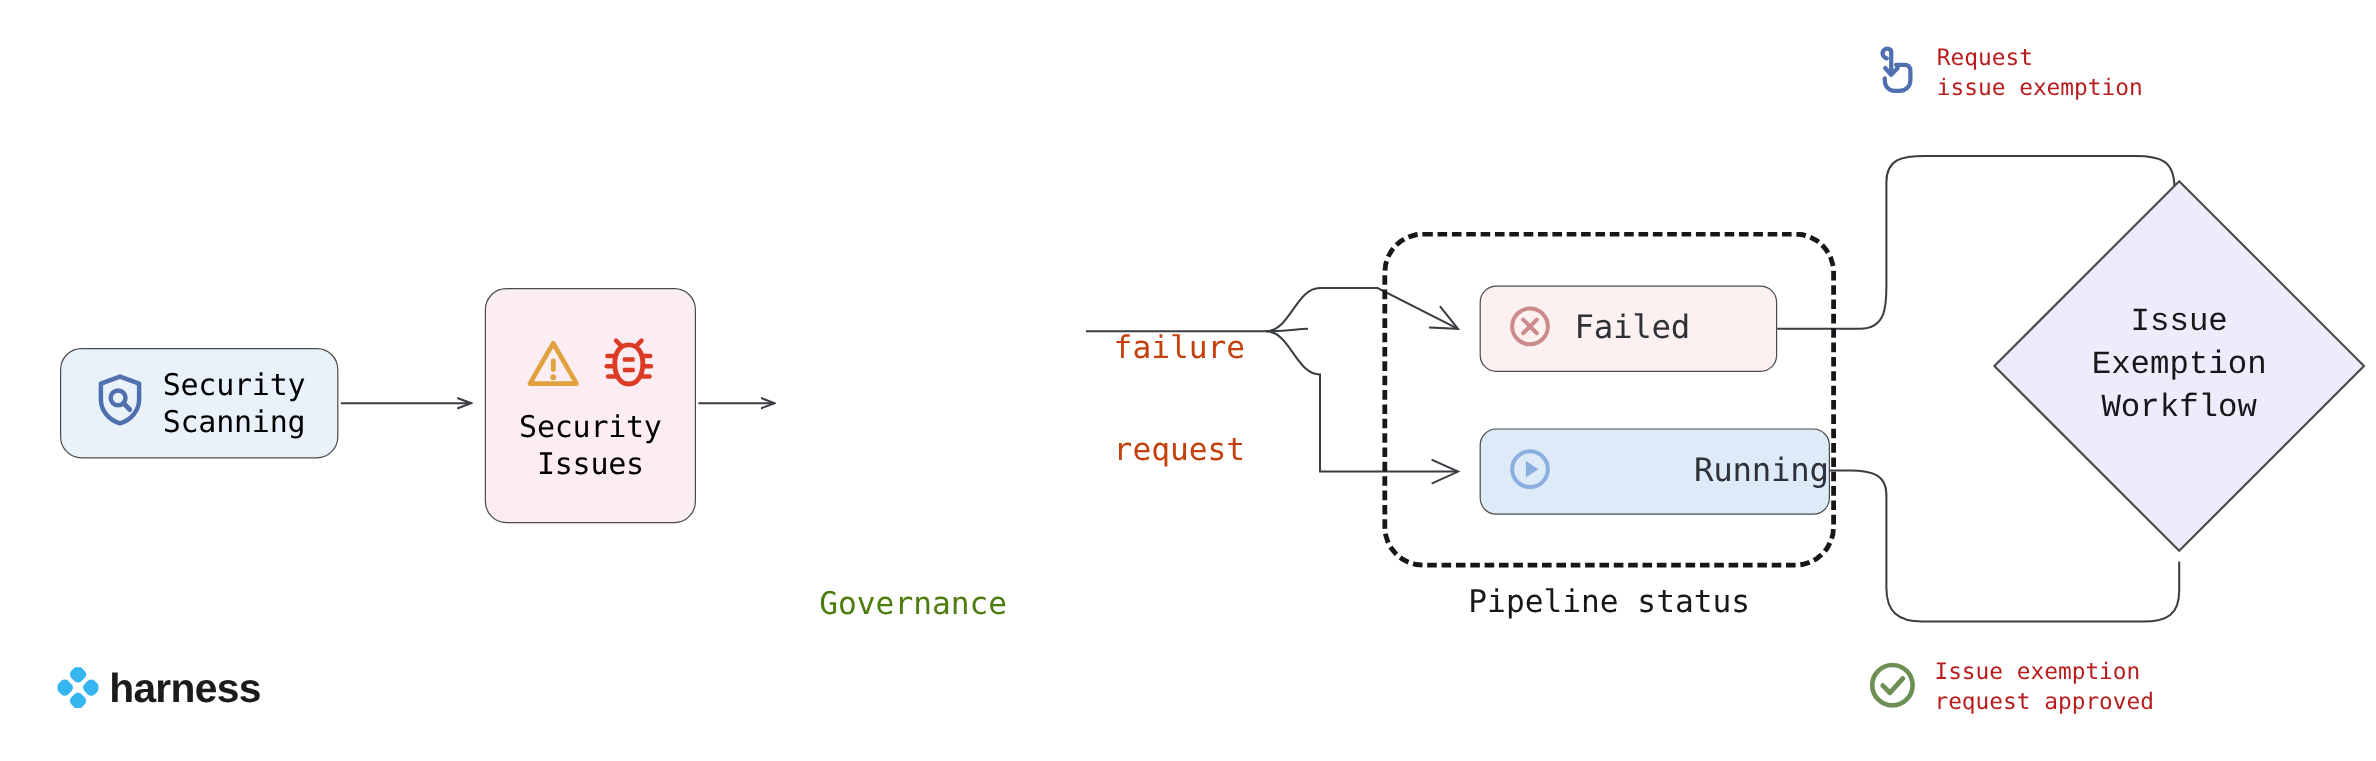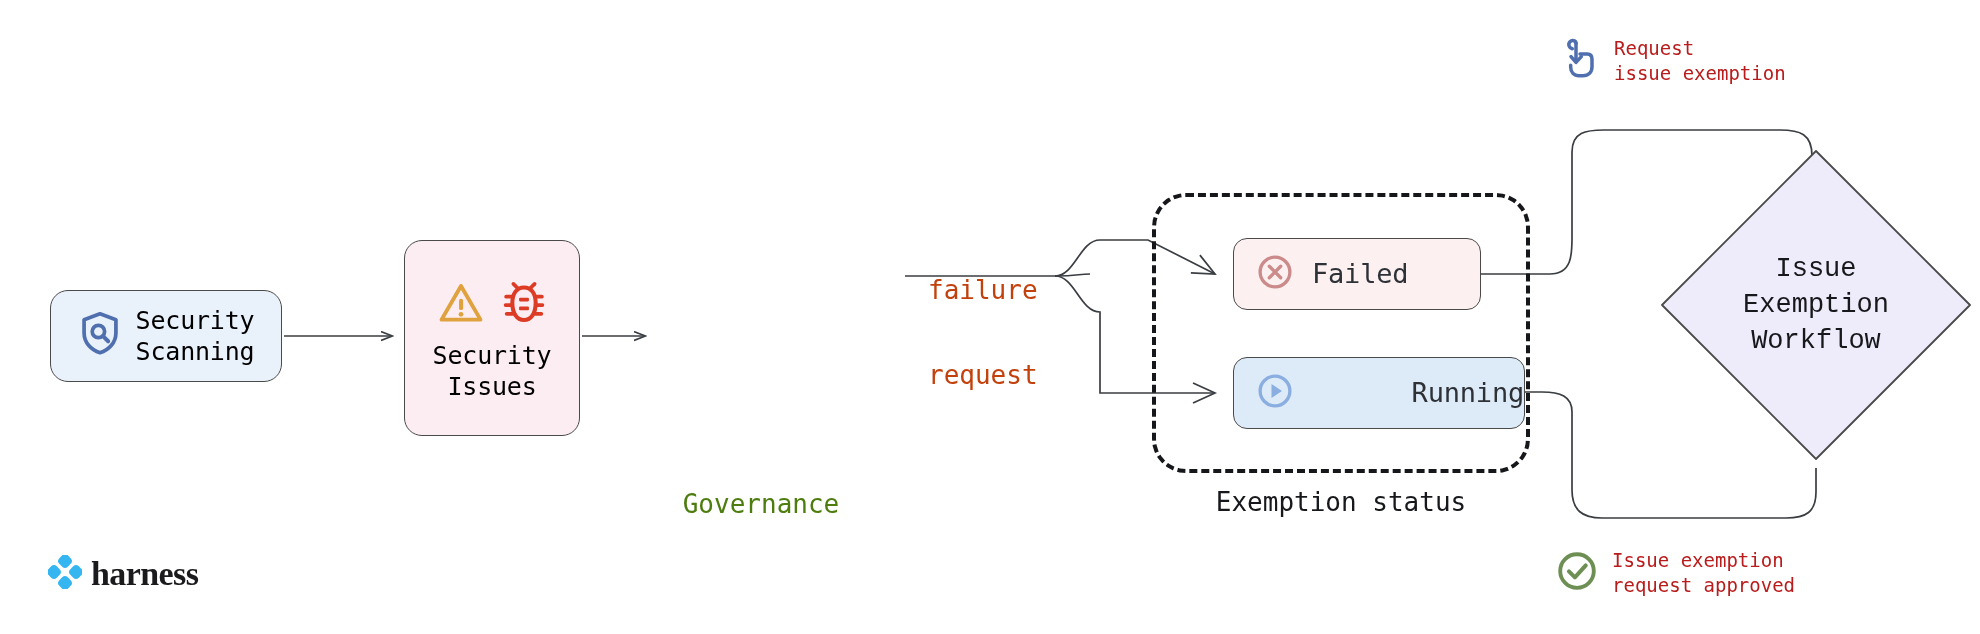--- a/index.html
+++ b/index.html
@@ -137,21 +137,21 @@
   }
   #annotation-request { left: 1560px; top: 36px; }
   #annotation-approved { left: 1556px; top: 548px; }
   
   #harness-logo {
     position: absolute;
     left: 48px; top: 555px;
     display: flex; align-items: center; gap: 9px;
   }
   #harness-wordmark {
-    font-family: Liberation Serif, serif;
+    font-family: Liberation Sans, sans-serif;
     font-size: 34px;
     font-weight: 700;
     color: #1b1b1d;
     letter-spacing: -0.6px;
   }
 </style>
 </head>
 <body>
 
 <div id="stage">
@@ -256,21 +256,21 @@
   <div class="node rbox" id="node-running">
     <span>
       <svg width="38" height="38" viewBox="0 0 24 24" xmlns="http://www.w3.org/2000/svg">
         <circle cx="12" cy="12" r="9.4" fill="none" stroke="#8aaee0" stroke-width="2.1"></circle>
         <path d="M9.8 7.6 L16.4 12 L9.8 16.4 Z" fill="#8aaee0"></path>
       </svg>
     </span>
     <span class="label">Running</span>
   </div>
 
-  <div class="node" id="label-pipeline-status">Exemption status</div>
+  <div class="node" id="label-pipeline-status">Pipeline status</div>
 
   <div class="diamond-wrap" id="diamond-exemption">
     <svg width="322" height="322" viewBox="0 0 322 322" xmlns="http://www.w3.org/2000/svg">
       <path d="M161 7 L315 161 L161 315 L7 161 Z" fill="#eeecfa" stroke="#4a4a4a" stroke-width="1.8" stroke-linejoin="round"></path>
     </svg>
     <span class="diamond-text">Issue
 Exemption
 Workflow</span>
   </div>
 

